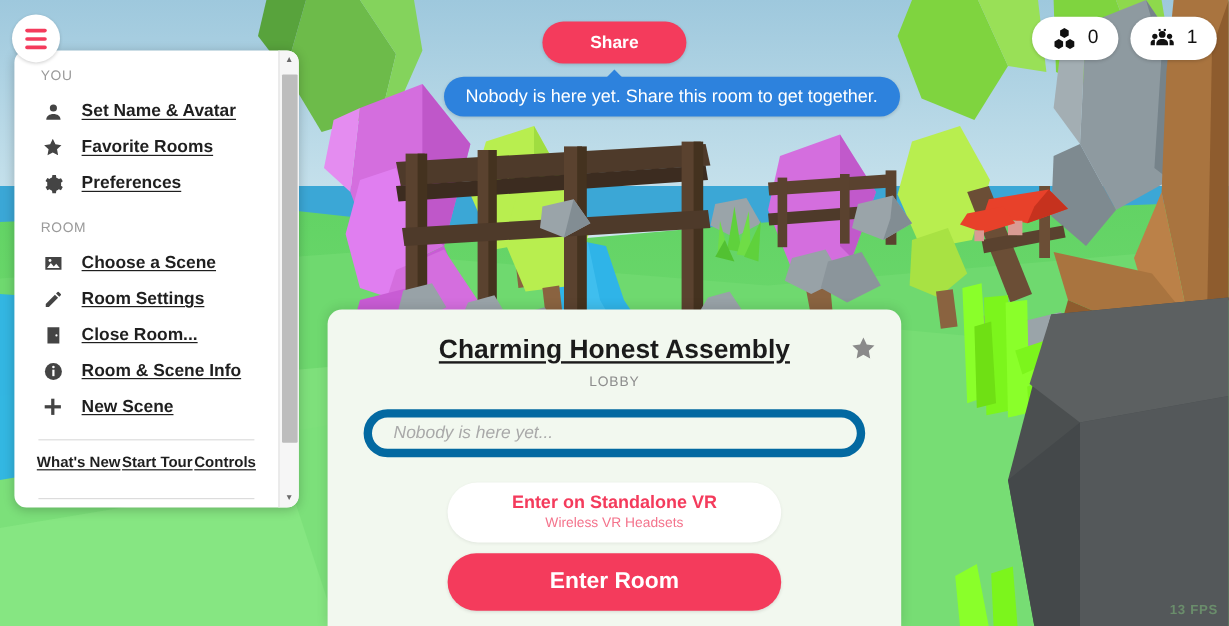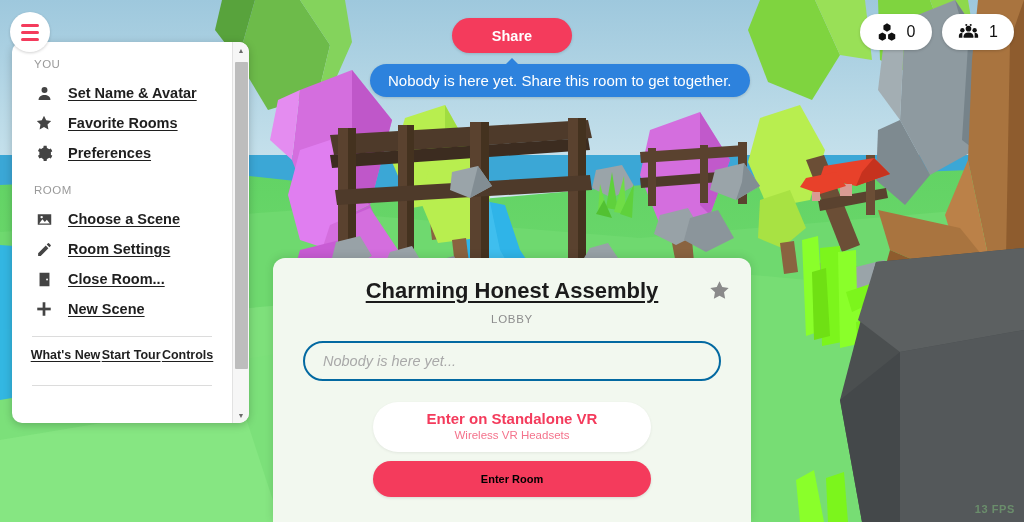--- a/index.html
+++ b/index.html
@@ -205,21 +205,21 @@
   .card-sub {
     text-align: center;
     font-size: 11.5px; letter-spacing: .7px;
     color: #8d8d8d;
     margin-top: 9px;
   }
   .card-input {
     margin-top: 16px;
     width: 100%; height: 40px;
     background: #f2f8ef;
-    border: 2px solid #0369a1;
+    border: 7px solid #0369a1;
     border-radius: 20px;
     padding: 0 18px;
     font-size: 14.5px;
     font-family: "Liberation Sans", sans-serif;
     font-style: italic;
     color: #555;
     outline: none;
   }
   .card-input::placeholder { color: #a9a9a9; font-style: italic; }
   .btn-vr {
@@ -234,23 +234,23 @@
   .btn-vr .v1 {
     font-size: 15px; font-weight: 700; color: #f43b5c;
     line-height: 1.15;
   }
   .btn-vr .v2 {
     font-size: 11.5px; color: #f4738c; line-height: 1.35;
   }
   .btn-enter {
     margin: 9px auto 0 auto;
     display: block;
-    width: 278px; height: 36px;
+    width: 278px; height: 48px;
     background: #f43b5c; border: none; border-radius: 24px;
-    color: #000000; font-size: 11px; font-weight: 700;
+    color: #ffffff; font-size: 19px; font-weight: 700;
     cursor: pointer;
     box-shadow: 0 1px 3px rgba(0,0,0,.12);
   }
 
   
   .fps {
     position: absolute; right: 9px; bottom: 7px;
     font-size: 11px; font-weight: 700;
     letter-spacing: .6px;
     color: rgba(110,150,110,.85);
@@ -468,20 +468,30 @@
       <div class="menu-item">
         <span class="mi-icon">
           <svg width="17" height="17" viewBox="0 0 24 24">
               <path d="M5 2.5h14v19H5z"></path>
               <circle cx="15.6" cy="12" r="1.3" fill="#fff"></circle>
             </svg>
         </span>
         <span class="mi-label">Close Room...</span>
       </div>
 
+      <div class="menu-item">
+        <span class="mi-icon">
+          <svg width="17" height="17" viewBox="0 0 24 24">
+              <circle cx="12" cy="12" r="10"></circle>
+              <rect x="10.7" y="10" width="2.6" height="7.6" fill="#fff"></rect>
+              <circle cx="12" cy="6.8" r="1.5" fill="#fff"></circle>
+            </svg>
+        </span>
+        <span class="mi-label">Room &amp; Scene Info</span>
+      </div>
 
       <div class="menu-item">
         <span class="mi-icon">
           <svg width="18" height="18" viewBox="0 0 24 24">
               <rect x="10.2" y="3" width="3.6" height="18"></rect>
               <rect x="3" y="10.2" width="18" height="3.6"></rect>
             </svg>
         </span>
         <span class="mi-label">New Scene</span>
       </div>

